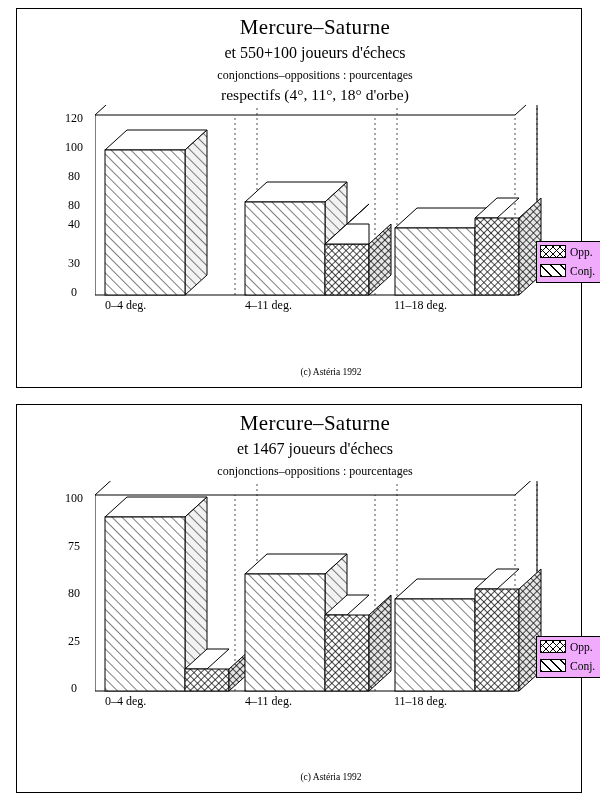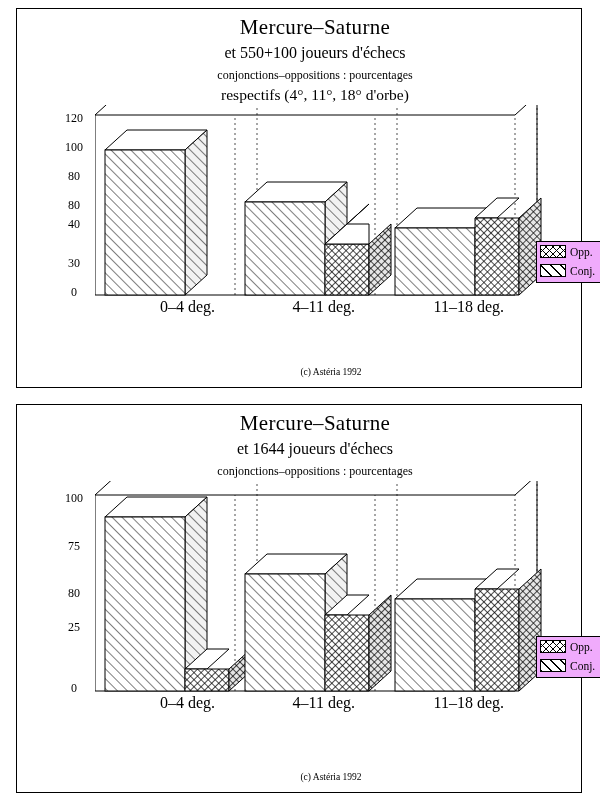--- a/index.html
+++ b/index.html
@@ -56,22 +56,22 @@
     position: absolute;
   }
   .axis-label {
     position: absolute;
     font-size: 12px;
     text-align: center;
     font-family: "Liberation Serif", serif;
   }
   .cat-label {
     position: absolute;
-    font-size: 16px;
-    text-align: right;
+    font-size: 12px;
+    text-align: left;
     width: 110px;
   }
   .credit {
     position: absolute;
     width: 100%;
     text-align: center;
     font-size: 9.5px;
     font-family: Liberation Serif, serif;
   }
   .legend {
@@ -207,30 +207,30 @@
     </div>
   </div>
 
   <div class="credit" style="top:358px;">(c) Astéria 1992</div>
 </div>
 
 <div class="panel" id="panel-bottom">
 
   <div class="titleblock">
     <div class="title-line-1">Mercure–Saturne</div>
-    <div class="title-line-2">et 1644 joueurs d'échecs</div>
+    <div class="title-line-2">et 1467 joueurs d'échecs</div>
     <div class="title-line-3">conjonctions–oppositions : pourcentages</div>
   </div>
 
   <div class="plotwrap" style="height:250px;">
 
     <div class="axis-label" style="left:8px; top:10px; width:34px;">100</div>
     <div class="axis-label" style="left:8px; top:58px; width:34px;">75</div>
     <div class="axis-label" style="left:8px; top:105px; width:34px;">80</div>
-    <div class="axis-label" style="left:8px; top:139px; width:34px;">25</div>
+    <div class="axis-label" style="left:8px; top:153px; width:34px;">25</div>
     <div class="axis-label" style="left:8px; top:200px; width:34px;">0</div>
 
     <svg class="plot" style="left:46px; top:0px;" width="510" height="235" viewBox="0 0 510 235">
 
       <polyline points="0,210 0,14 22,-6" fill="none" stroke="#000" stroke-width="1"></polyline>
       <line x1="0" y1="14" x2="420" y2="14" stroke="#000" stroke-width="1"></line>
       <line x1="22" y1="-6" x2="442" y2="-6" stroke="#000" stroke-width="1"></line>
       <line x1="442" y1="-6" x2="442" y2="190" stroke="#000" stroke-width="1"></line>
       <line x1="420" y1="14" x2="442" y2="-6" stroke="#000" stroke-width="1"></line>
       <line x1="0" y1="210" x2="420" y2="210" stroke="#000" stroke-width="1"></line>

